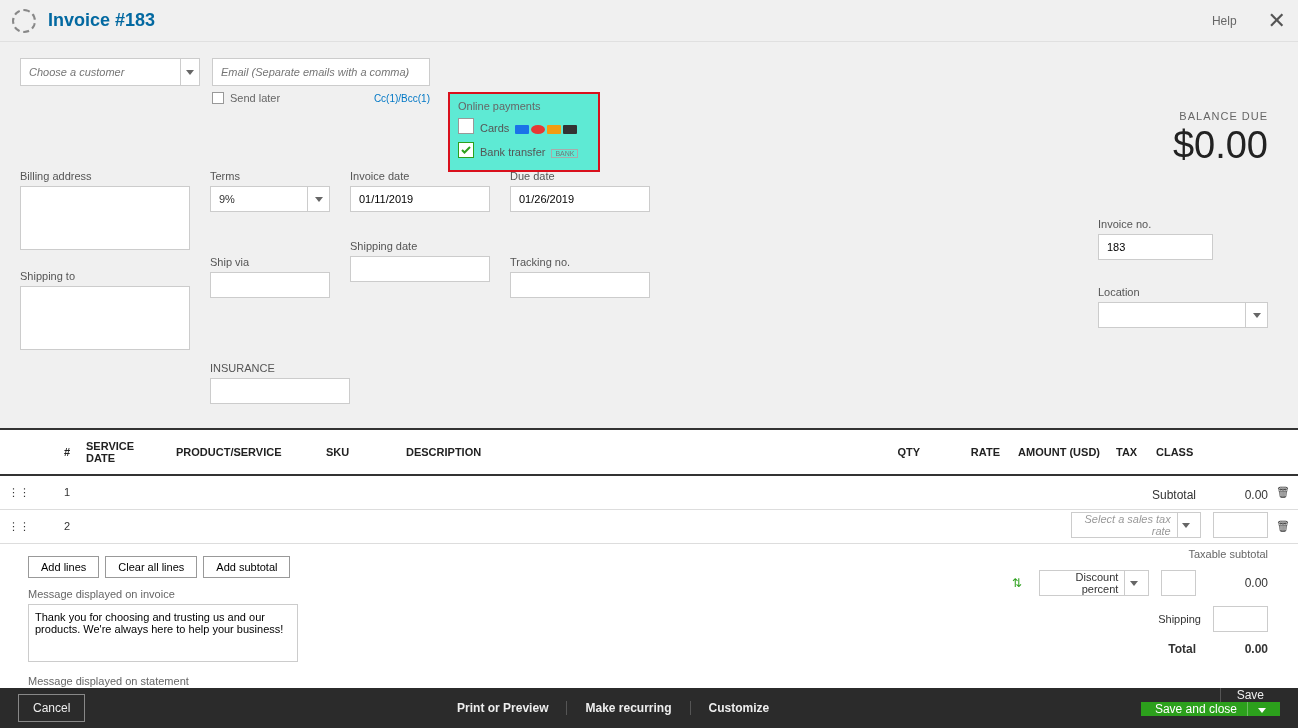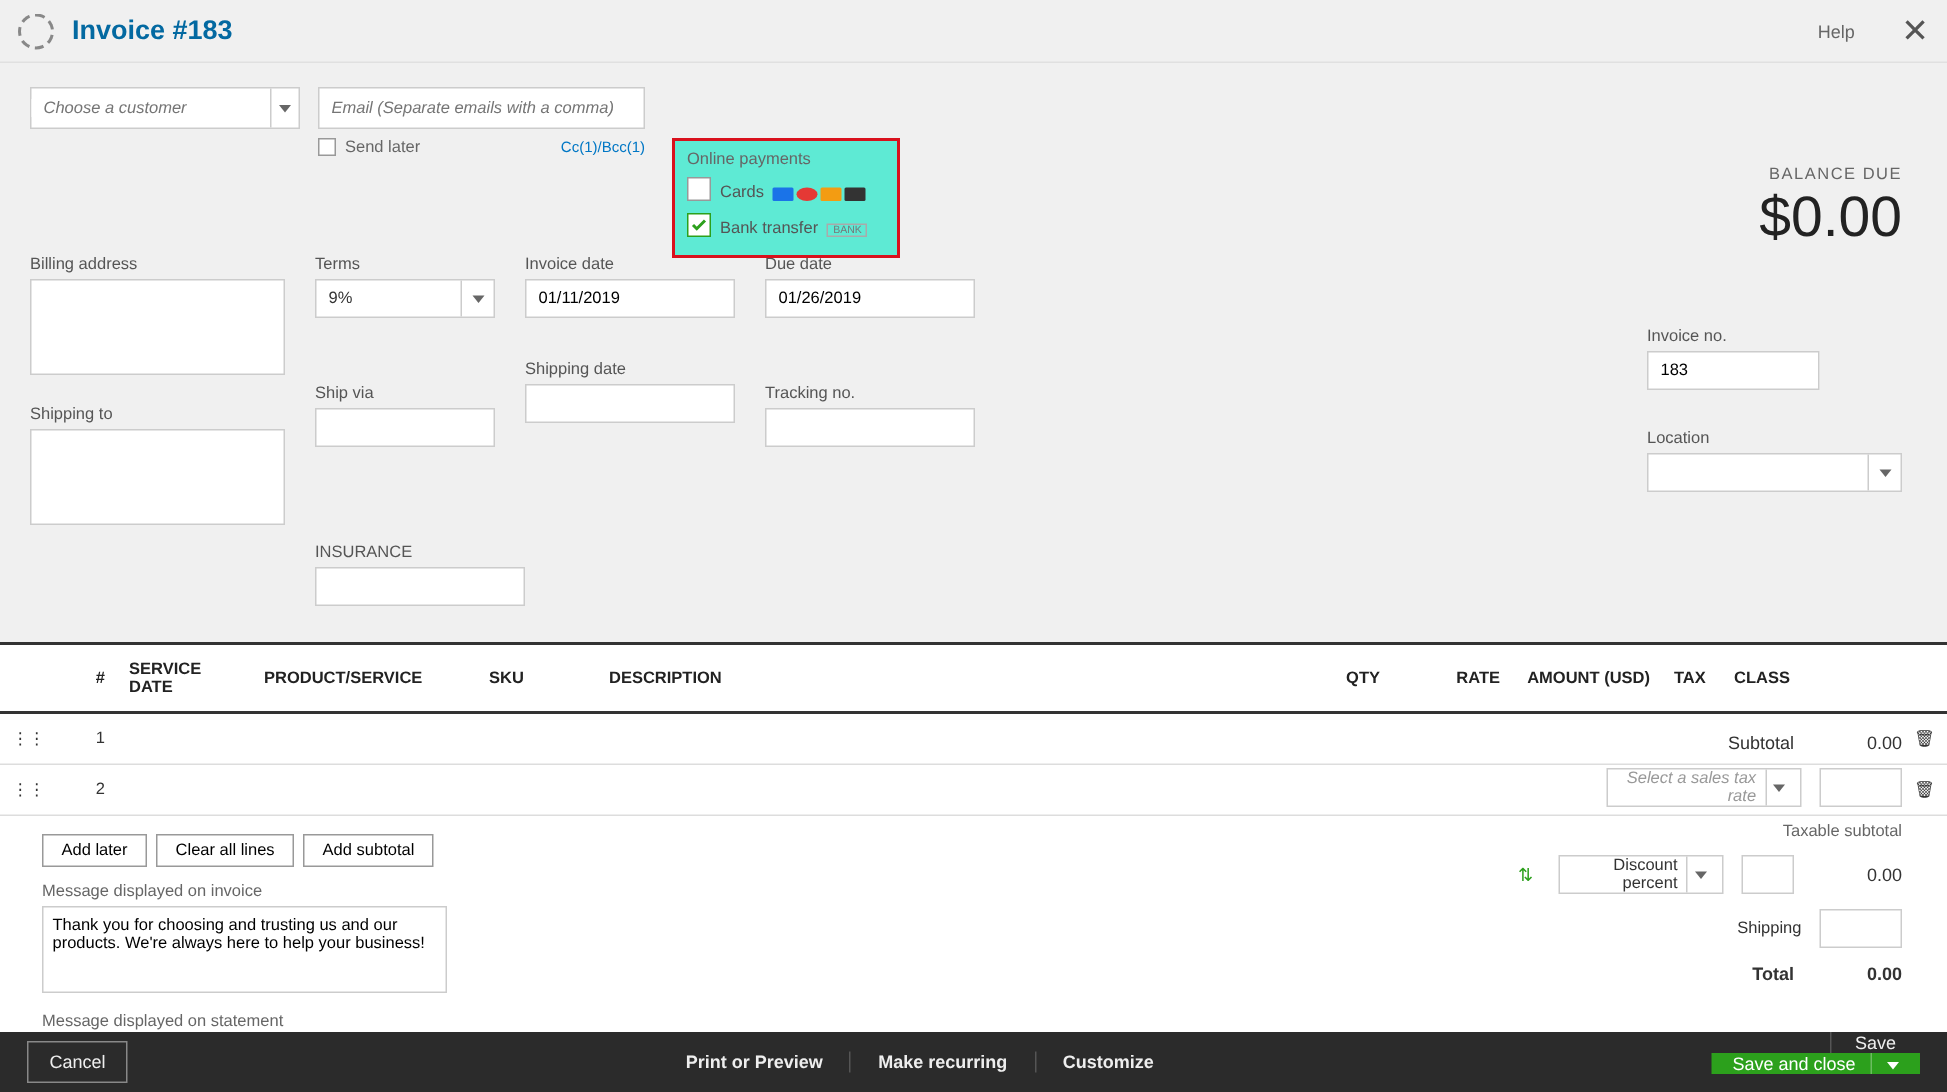--- a/index.html
+++ b/index.html
@@ -265,21 +265,21 @@
           <td></td>
         <td class="trash">🗑</td>
       </tr>
     </tbody>
   </table>
 </div>
 
 <div class="below-table">
   <div style="flex:1">
     <div class="line-buttons">
-      <button class="btn-outline">Add later</button>
+      <button class="btn-outline">Add lines</button>
       <button class="btn-outline">Clear all lines</button>
       <button class="btn-outline">Add subtotal</button>
     </div>
     <div class="msg-block">
       <label>Message displayed on invoice</label>
       <textarea class="msg-textarea" style="">Thank you for choosing and trusting us and our products. We're always here to help your business!</textarea>
     </div>
     <div class="msg-block">
       <label>Message displayed on statement</label>
       <textarea class="msg-textarea" style="height: 28px;"></textarea>

